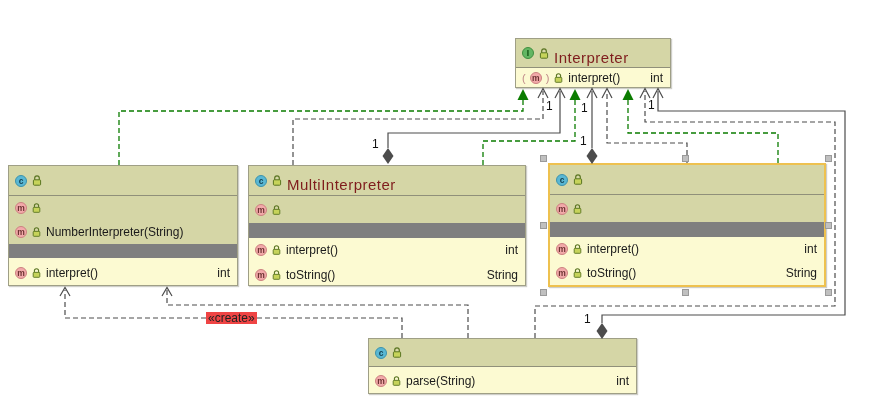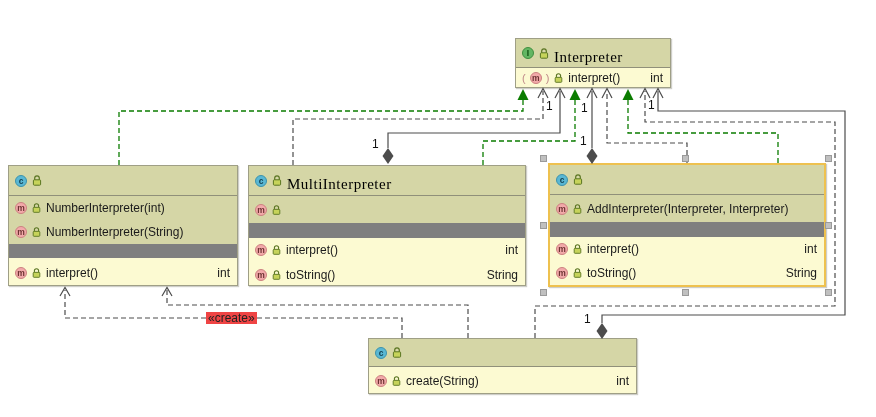--- a/index.html
+++ b/index.html
@@ -11,21 +11,21 @@
   .box {
     position:absolute; background:#fcfad2; border:1px solid #9f9f86;
     box-shadow:1px 1px 1px rgba(60,60,40,.25); z-index:2;
   }
   .box.selected { border:2px solid #eec14f; }
   .hdr {
     display:flex; align-items:center; gap:4px; padding:0 6px;
     background:#d5d6a6; border-bottom:1px solid #90907a;
   }
   .title {
-    font-family:Liberation Serif, serif; font-size:15px; color:#000000;
+    font-family:Liberation Sans, sans-serif; font-size:15px; color:#7f1d1d;
     letter-spacing:.5px; white-space:nowrap;margin-top:8px;
   }
   .sect.ctor { background:#d5d6a6; }
   .bar { width:100%; background:#7f7f7f; }
   .row {
     display:flex; align-items:center; gap:4px; padding:0 7px 0 6px;
     font-size:12px; color:#1a1a1a; white-space:nowrap;
   }
   .mtype { margin-left:auto; }
   .circ {
@@ -91,21 +91,20 @@
     </div>
     <div class="sect ctor">
       <div class="row" style="height:24px;">
         <span class="circ m-circ">m</span>
         <span class="lockwrap">
           <svg width="11" height="12" viewBox="0 0 12 13">
               <path d="M3.7,6 V4.1 a2.3,2.3 0 0 1 4.6,0 V6" fill="none" stroke="#5a7522" stroke-width="1.2"></path>
               <rect x="2.4" y="5.8" width="7.2" height="5.4" rx="0.9" fill="#c6d35a" stroke="#5a7522" stroke-width="1"></rect>
             </svg>
         </span>
-        <span class="mname">NumberInterpreter(int)</span>
       </div>
       <div class="row" style="height:24px;">
         <span class="circ m-circ">m</span>
         <span class="lockwrap">
           <svg width="11" height="12" viewBox="0 0 12 13">
               <path d="M3.7,6 V4.1 a2.3,2.3 0 0 1 4.6,0 V6" fill="none" stroke="#5a7522" stroke-width="1.2"></path>
               <rect x="2.4" y="5.8" width="7.2" height="5.4" rx="0.9" fill="#c6d35a" stroke="#5a7522" stroke-width="1"></rect>
             </svg>
         </span>
         <span class="mname">NumberInterpreter(String)</span>
@@ -184,21 +183,20 @@
     </div>
     <div class="sect ctor">
       <div class="row" style="height:27px;">
         <span class="circ m-circ">m</span>
         <span class="lockwrap">
           <svg width="11" height="12" viewBox="0 0 12 13">
               <path d="M3.7,6 V4.1 a2.3,2.3 0 0 1 4.6,0 V6" fill="none" stroke="#5a7522" stroke-width="1.2"></path>
               <rect x="2.4" y="5.8" width="7.2" height="5.4" rx="0.9" fill="#c6d35a" stroke="#5a7522" stroke-width="1"></rect>
             </svg>
         </span>
-        <span class="mname">AddInterpreter(Interpreter, Interpreter)</span>
       </div>
     </div>
     <div class="bar" style="height:15px;"></div>
     <div class="row" style="height:24px;">
       <span class="circ m-circ">m</span>
       <span class="lockwrap">
         <svg width="11" height="12" viewBox="0 0 12 13">
             <path d="M3.7,6 V4.1 a2.3,2.3 0 0 1 4.6,0 V6" fill="none" stroke="#5a7522" stroke-width="1.2"></path>
             <rect x="2.4" y="5.8" width="7.2" height="5.4" rx="0.9" fill="#c6d35a" stroke="#5a7522" stroke-width="1"></rect>
           </svg>
@@ -230,21 +228,21 @@
       </span>
     </div>
     <div class="row" style="height:27px;">
       <span class="circ m-circ">m</span>
       <span class="lockwrap">
         <svg width="11" height="12" viewBox="0 0 12 13">
             <path d="M3.7,6 V4.1 a2.3,2.3 0 0 1 4.6,0 V6" fill="none" stroke="#5a7522" stroke-width="1.2"></path>
             <rect x="2.4" y="5.8" width="7.2" height="5.4" rx="0.9" fill="#c6d35a" stroke="#5a7522" stroke-width="1"></rect>
           </svg>
       </span>
-      <span class="mname">create(String)</span>
+      <span class="mname">parse(String)</span>
       <span class="mtype">int</span>
     </div>
   </div>
 
   <svg id="edges" width="876" height="417">
 
     <g stroke="#0b7c00" stroke-width="1.3" fill="none" stroke-dasharray="5,3">
       <path d="M119,165 V111 H523 V100"></path>
       <path d="M523,89 L517.5,100 L528.5,100 Z" fill="#0b7c00" stroke="none"></path>
     </g>

